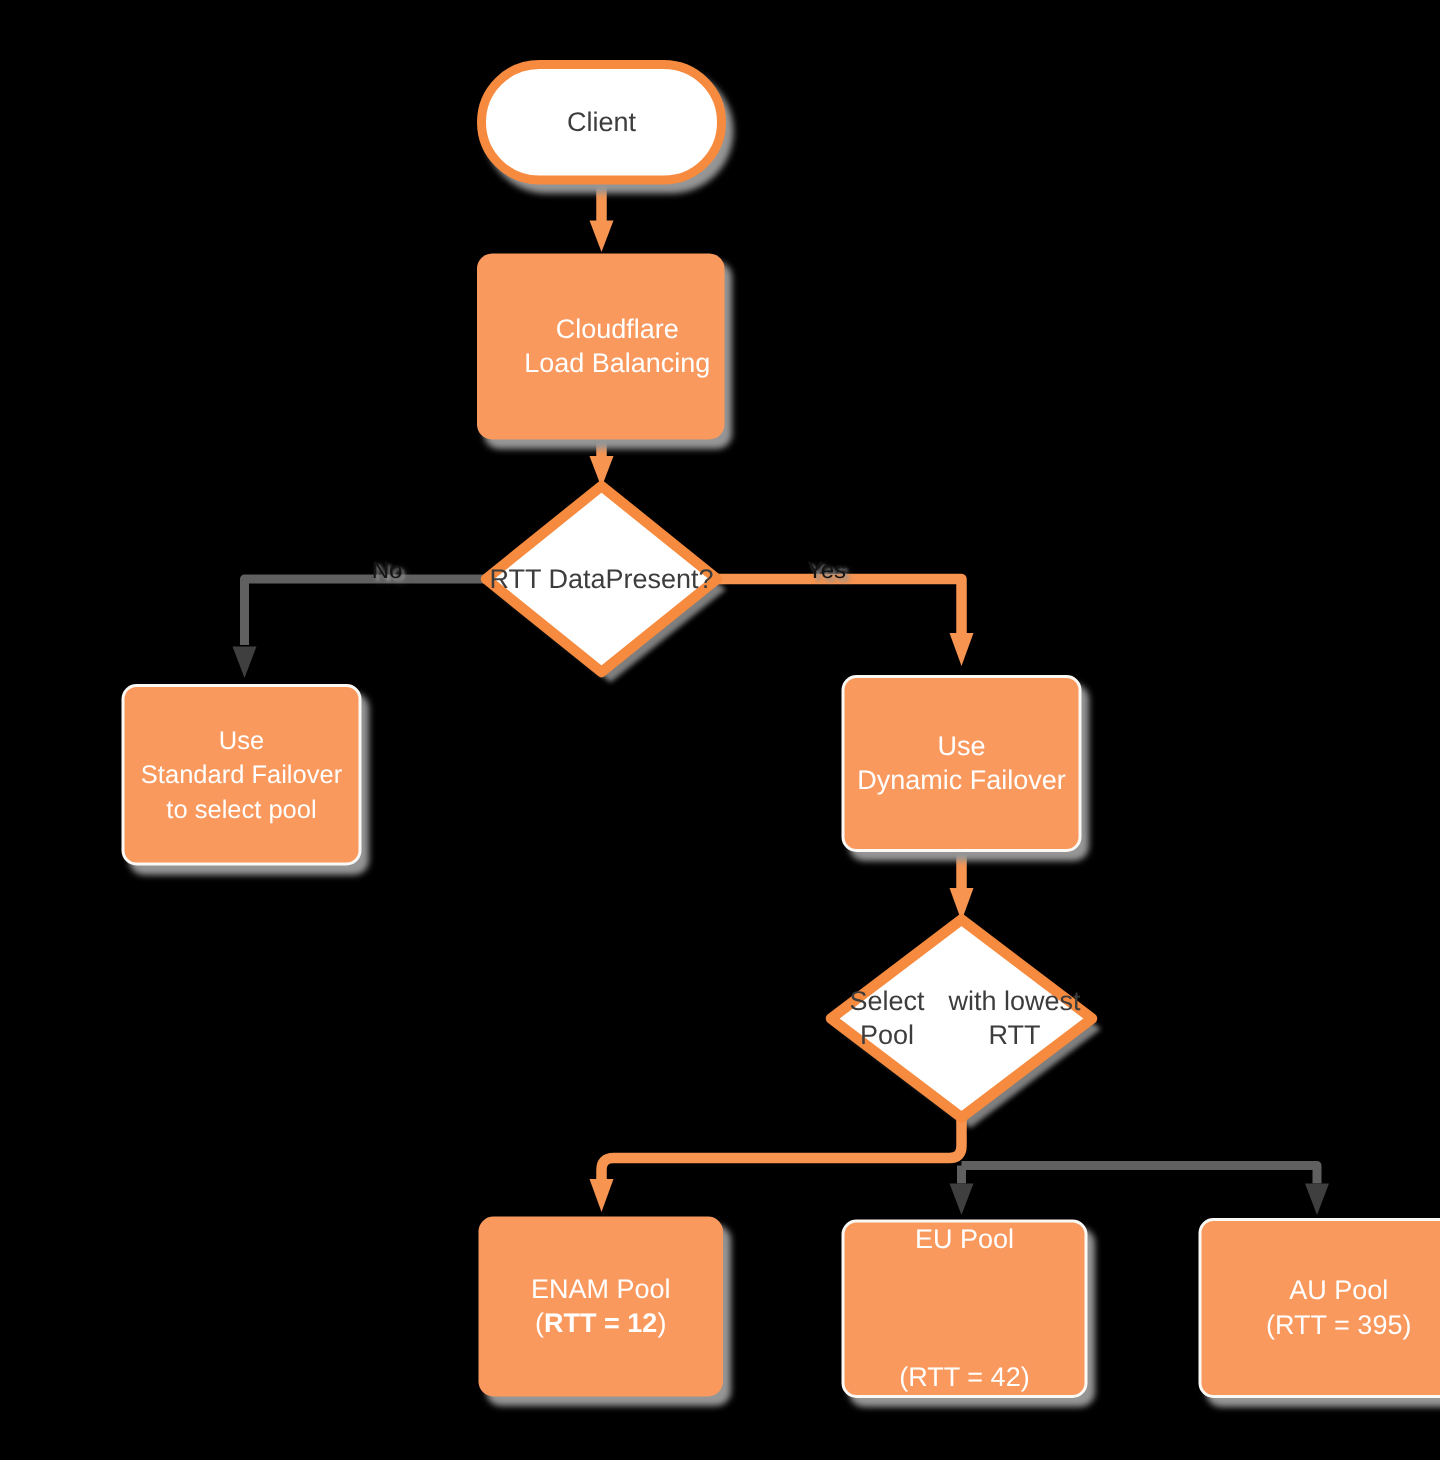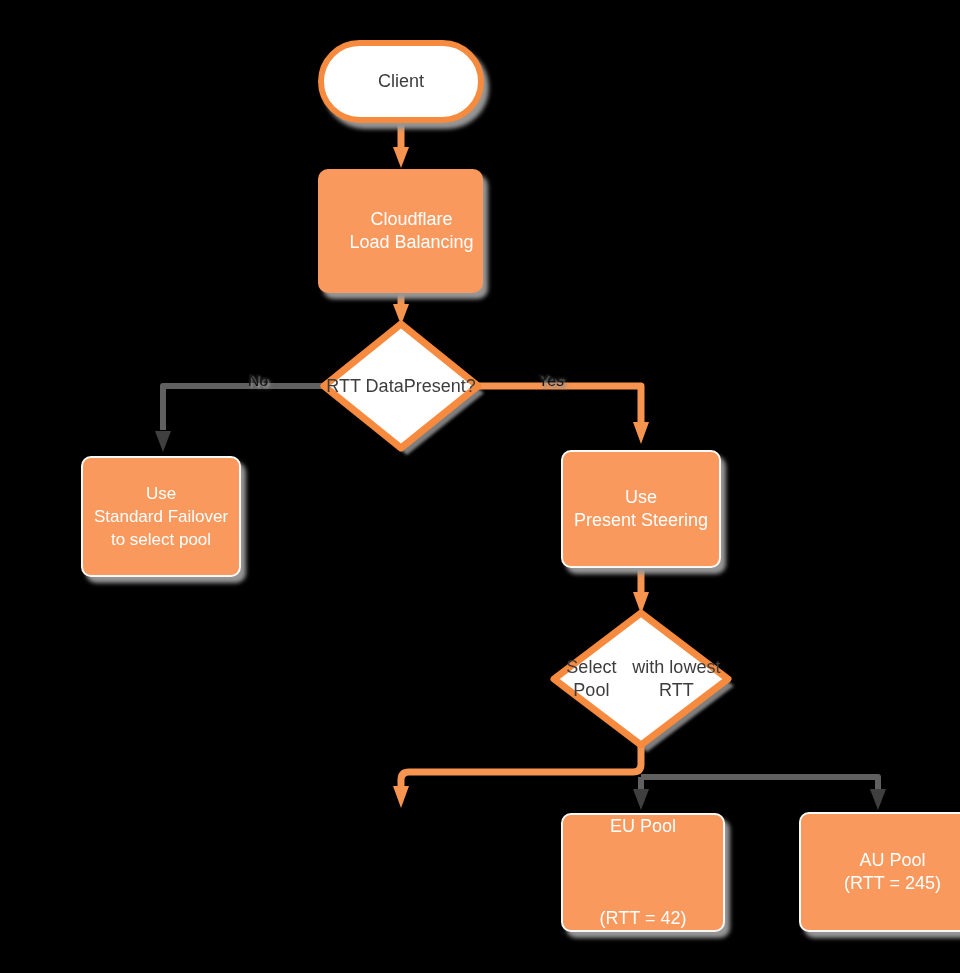--- a/index.html
+++ b/index.html
@@ -113,32 +113,36 @@
   <div class="edge-label" style="left:489px;top:372px;width:44px;">Yes</div>
 
   <div class="node box bordered" style="left:41px;top:456px;width:160px;height:121px;font-size:17px;">
     <div>Use</div>
     <div>Standard Failover</div>
     <div>to select pool</div>
   </div>
 
   <div class="node box bordered" style="left:521px;top:450px;width:160px;height:118px;">
     <div>Use</div>
-    <div>Present Steering</div>
+    <div>Dynamic Failover</div>
   </div>
 
   <div class="diamond-label" style="left:516px;top:645px;width:170px;height:68px;justify-content:space-between;">
     <div>Select Pool</div>
     <div>with lowest RTT</div>
   </div>
 
+  <div class="node box" style="left:279px;top:811px;width:163px;height:120px;">
+    <div>ENAM Pool</div>
+    <div><span>(</span><span class="b">RTT = 12</span><span>)</span></div>
+  </div>
 
   <div class="node box bordered" style="left:521px;top:813px;width:164px;height:119px;justify-content:space-between;">
     <div>EU Pool</div>
     <div>(RTT = 42)</div>
   </div>
 
   <div class="node box bordered" style="left:759px;top:812px;width:187px;height:120px;">
     <div>AU Pool</div>
-    <div>(RTT = 245)</div>
+    <div>(RTT = 395)</div>
   </div>
 
 </div>
 
 </body></html>

